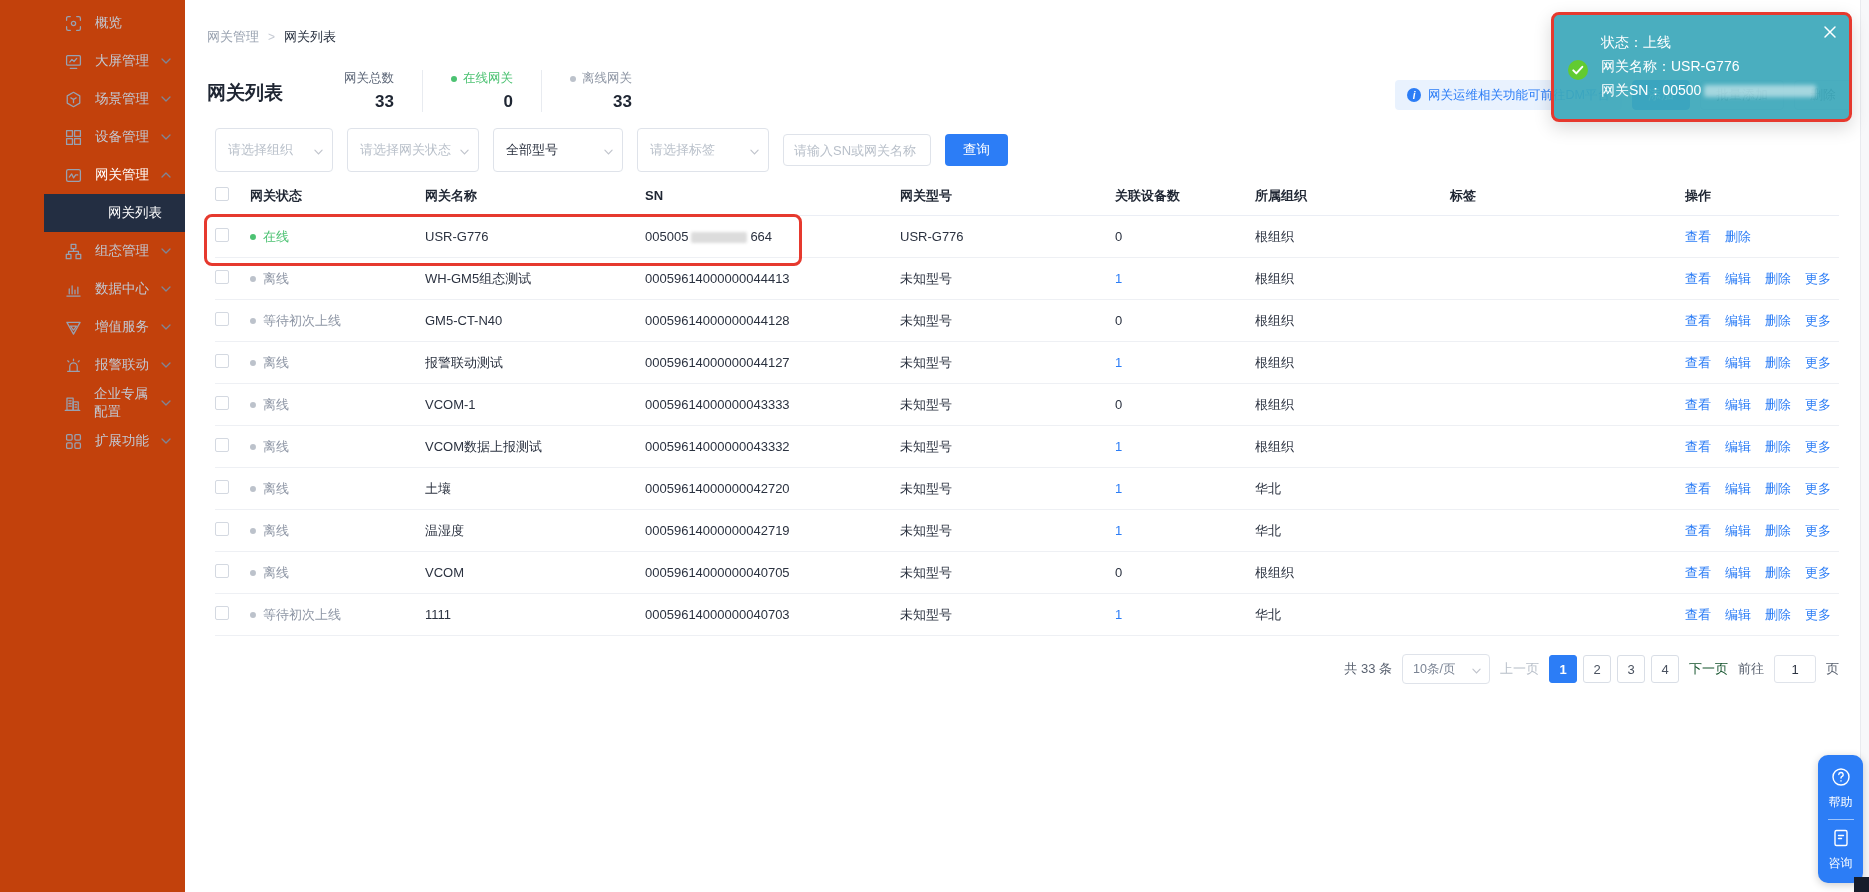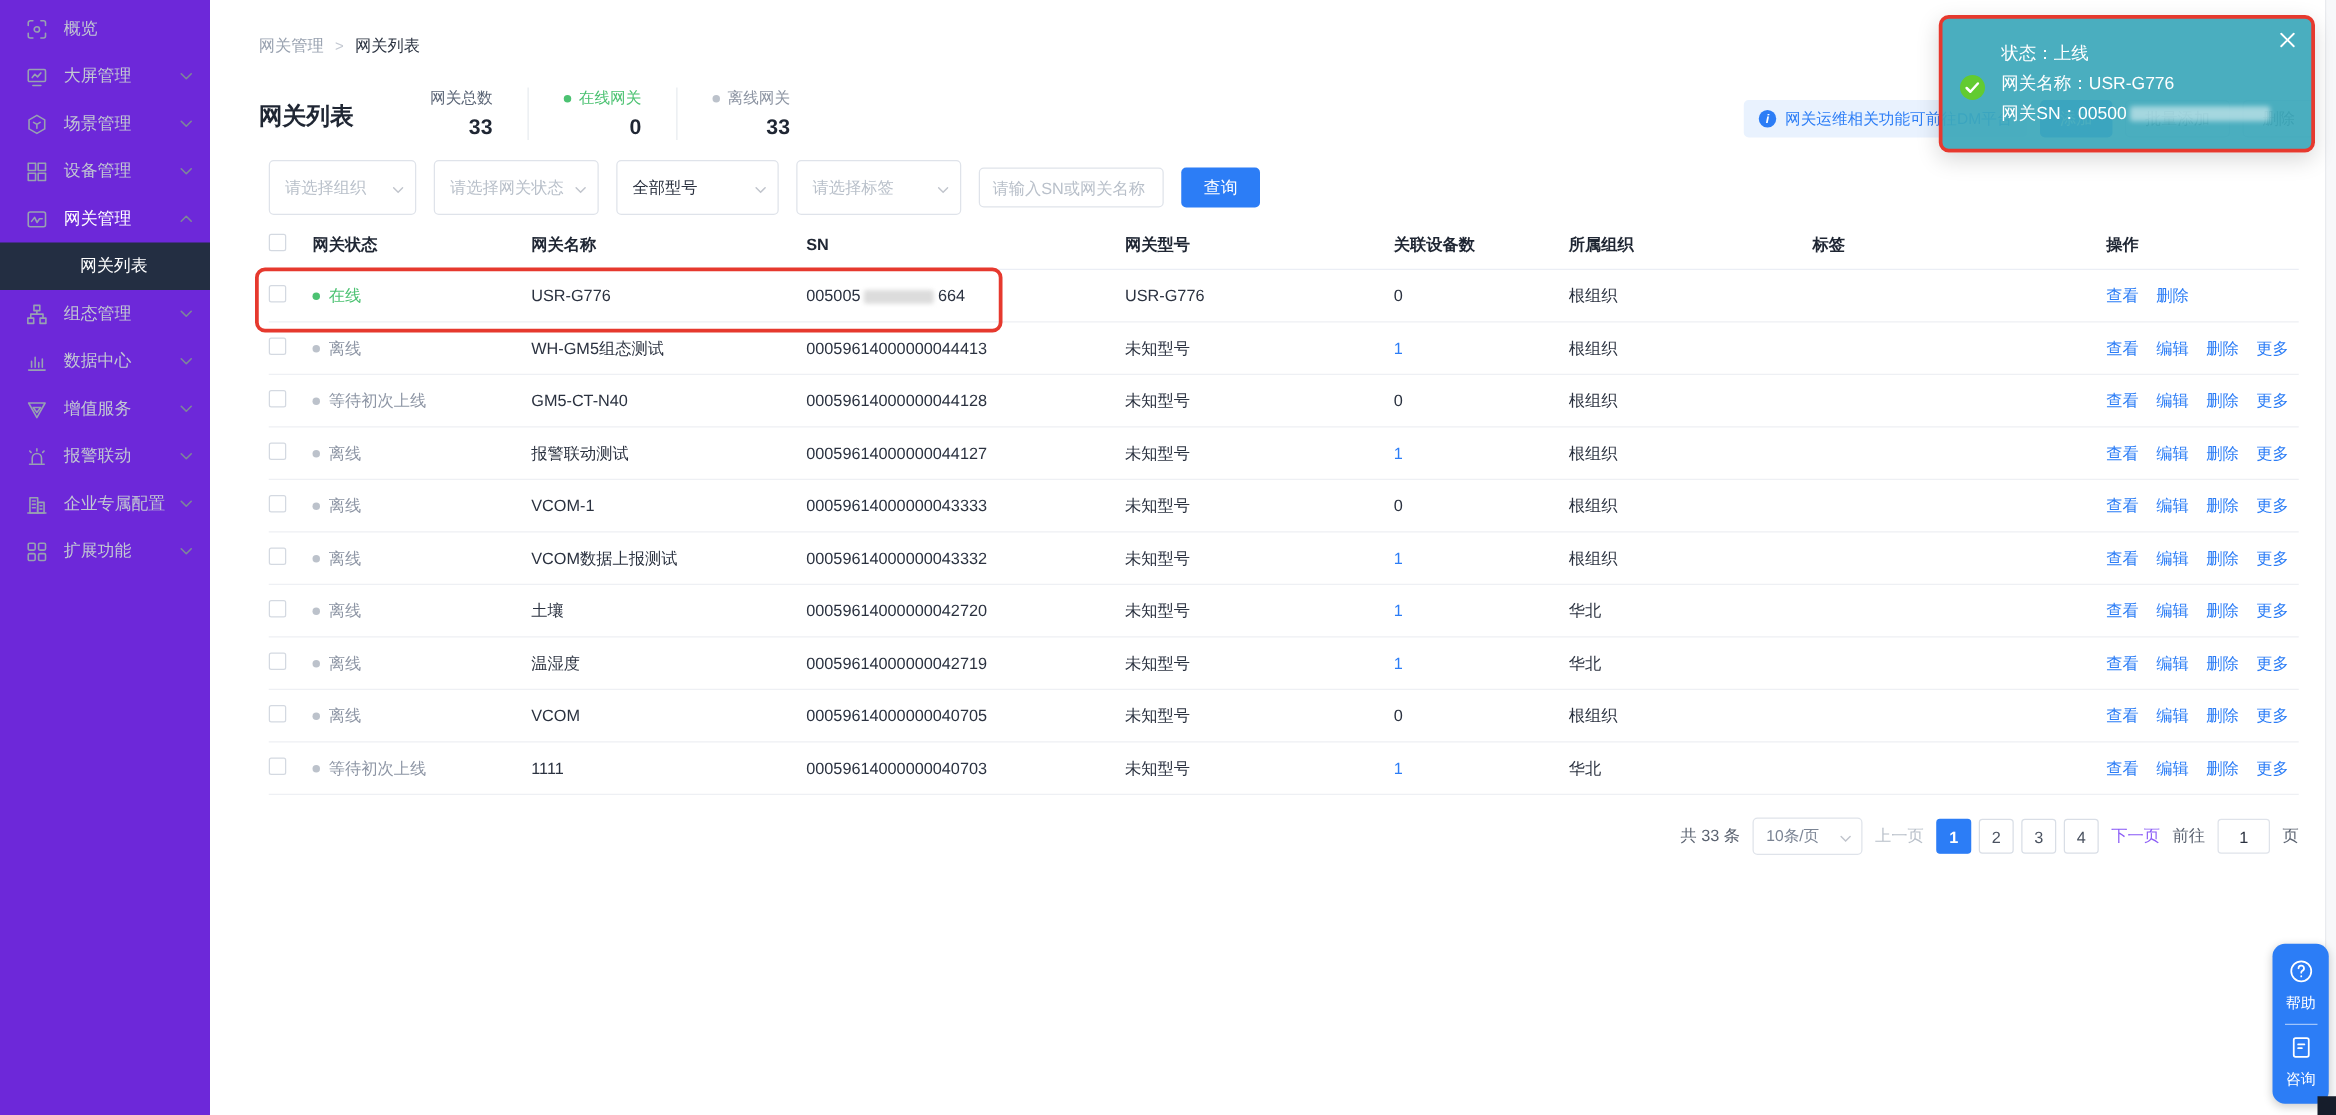--- a/index.html
+++ b/index.html
@@ -4,21 +4,21 @@
 <style>
   * { box-sizing: border-box; margin: 0; padding: 0; }
   html,body { width:1869px; height:892px; }
   body {
     position: relative; overflow: hidden; background:#fff;
     font-family:"Liberation Sans","DejaVu Sans",sans-serif;
     -webkit-font-smoothing: antialiased;
   }
 
   
-  .sidebar { position:absolute; left:0; top:0; width:168px; height:892px; background:#6d28d9; z-index:20; }
+  .sidebar { position:absolute; left:0; top:0; width:185px; height:892px; background:#c2410c; z-index:20;padding-left:44px; }
   .side-list { padding-top:4px; }
   .side-item { height:38px; display:flex; align-items:center; padding:0 14px 0 20px; color:#c2c8d2; font-size:13.5px; cursor:pointer; }
   .side-item.expanded { color:#fff; }
   .side-item .icon { width:18px; height:18px; display:flex; align-items:center; justify-content:center; margin-right:13px; }
   .side-item .icon svg { width:17px; height:17px; stroke:#98a1b1; fill:none; stroke-width:1.2; stroke-linecap:round; stroke-linejoin:round; }
   .side-item .chev { margin-left:auto; display:flex; }
   .chev svg { width:10px; height:6px; stroke:#7d8698; fill:none; stroke-width:1.3; stroke-linecap:round; stroke-linejoin:round; }
   .chev.up { transform:rotate(180deg); }
   .side-sub { height:38px; display:flex; align-items:center; padding-left:64px; font-size:13.5px; color:#d5dae2; cursor:pointer; }
   .side-sub.active { background:#232e42; color:#fff; }
@@ -77,21 +77,21 @@
   .lnk { color:#2c7df6; cursor:pointer; }
   .cell-actions { display:flex; gap:14px; }
   .action-link { color:#2c7df6; cursor:pointer; white-space:nowrap; }
   .redact { display:inline-block; width:56px; height:11px; border-radius:2px; background:#dcdcdc; filter:blur(1.5px); vertical-align:middle; margin:0 3px; }
 
   
   .pager { position:absolute; top:654px; right:30px; display:flex; align-items:center; gap:10px; font-size:13px; color:#5a6270; }
   .pp-select { width:88px; height:30px; border:1px solid #dfe3ea; border-radius:4px; display:flex; align-items:center; padding:0 8px 0 10px; color:#7b8494; cursor:pointer; background:#fff; }
   .pp-select .val { flex:1; font-size:12.5px; }
   .pg-prev { color:#b9c0ca; cursor:pointer; }
-  .pg-next { color:#8b5cf6; cursor:pointer; }
+  .pg-next { color:#14532d; cursor:pointer; }
   .pages { display:flex; gap:6px; }
   .page { min-width:28px; height:28px; border:1px solid #d9dee6; border-radius:3px; display:flex; align-items:center; justify-content:center; color:#4a5260; background:#fff; cursor:pointer; }
   .page.active { background:#2c7df6; border-color:#2c7df6; color:#fff; font-weight:bold; }
   .jump-input { width:42px; height:28px; border:1px solid #dfe3ea; border-radius:3px; text-align:center; font-size:13px; color:#2b3240; outline:none; }
 
   
   .toast { position:absolute; top:12px; right:17px; width:301px; height:110px; background:rgba(60,168,186,0.93); border:3px solid #e6392e; border-radius:8px; z-index:60; color:#fff; box-shadow:0 6px 18px rgba(0,0,0,0.15); }
   .toast-check { position:absolute; left:13px; top:44px; width:22px; height:22px; }
   .toast-lines { margin:15px 28px 0 47px; font-size:14px; }
   .toast-line { line-height:24px; white-space:nowrap; }

